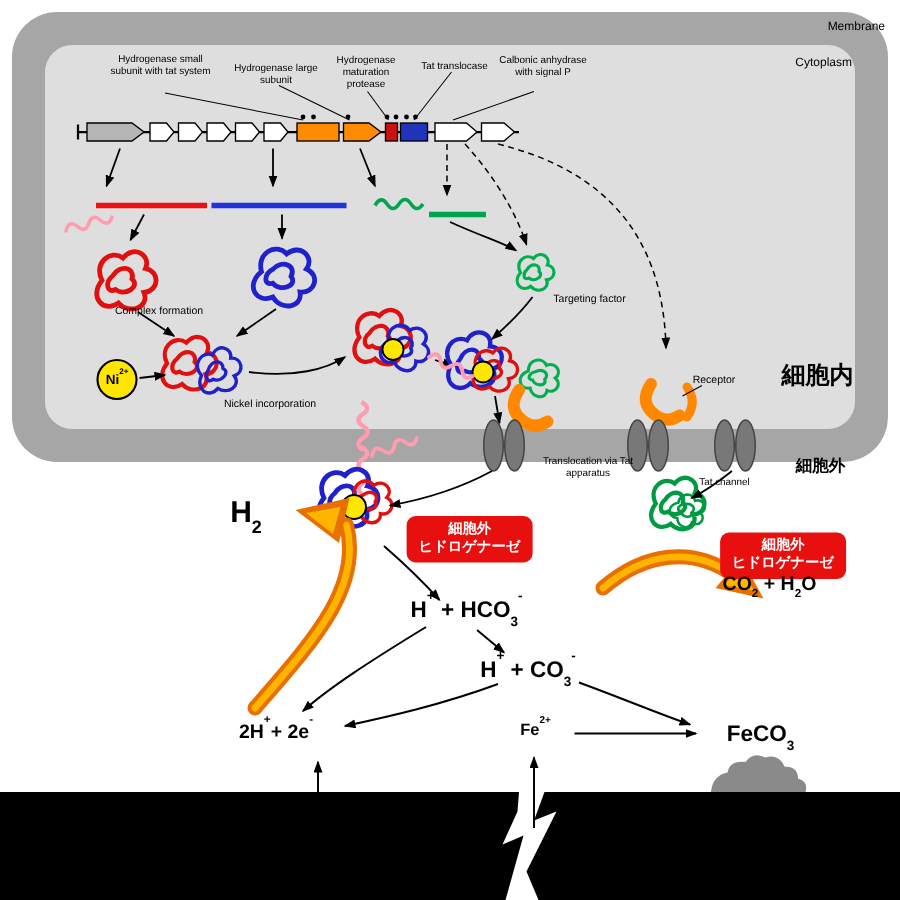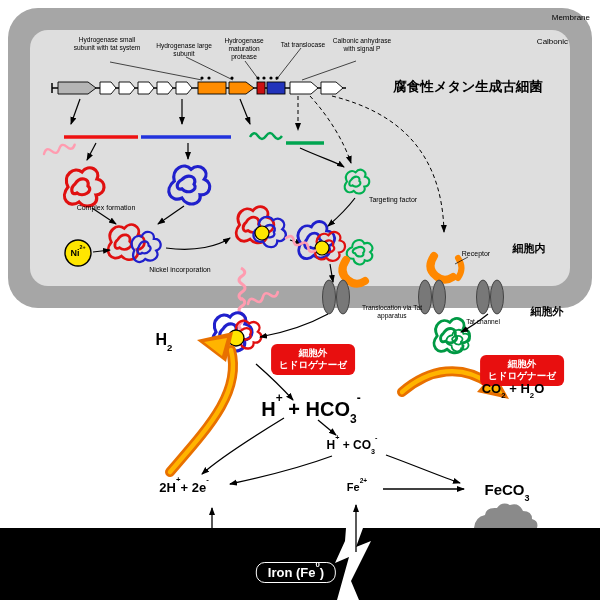--- a/index.html
+++ b/index.html
@@ -197,52 +197,50 @@
     <path d="M318,420 L336,435"></path>
     <path d="M332,456 C294,470 258,478 230,484"></path>
     <path d="M386,455 C416,466 442,477 460,483"></path>
     <path d="M383,489 L464,489"></path>
     <path d="M250,574 L212,574 L212,508"></path>
     <path d="M356,552 L356,505"></path>
   </g>
 </svg>
 
   <div class="lbl nw" style="top:13px;right:10px;font-size:8px;">Membrane</div>
-  <div class="lbl nw" style="top:37px;right:32px;font-size:8px;">Calbonic</div>
+  <div class="lbl nw" style="top:37px;right:32px;font-size:8px;">Cytoplasm</div>
 
   <div class="lbl c" style="left:107px;top:36px;width:78px;font-size:6.6px;">Hydrogenase small subunit with tat system</div>
   <div class="lbl c" style="left:184px;top:42px;width:60px;font-size:6.6px;">Hydrogenase large subunit</div>
   <div class="lbl c" style="left:244px;top:37px;width:58px;font-size:6.6px;">Hydrogenase maturation protease</div>
   <div class="lbl c nw" style="left:303px;top:41px;font-size:6.6px;">Tat translocase</div>
   <div class="lbl c" style="left:362px;top:37px;width:62px;font-size:6.6px;">Calbonic anhydrase with signal P</div>
 
-  <div class="lbl c b nw" style="left:468px;top:79px;font-size:13.5px;">腐食性メタン生成古細菌</div>
 
   <div class="lbl c nw" style="left:106px;top:204px;">Complex formation</div>
   <div class="lbl c b nw" style="left:78px;top:248px;font-size:9px;"><span>Ni</span><sup>2+</sup></div>
   <div class="lbl c nw" style="left:180px;top:266px;">Nickel incorporation</div>
   <div class="lbl c nw" style="left:393px;top:196px;">Targeting factor</div>
   <div class="lbl c nw" style="left:476px;top:250px;">Receptor</div>
-  <div class="lbl c b nw" style="left:529px;top:242px;font-size:11px;">細胞内</div>
+  <div class="lbl c b nw" style="left:545px;top:242px;font-size:16px;">細胞内</div>
   <div class="lbl c b nw" style="left:547px;top:305px;font-size:11px;">細胞外</div>
   <div class="lbl c" style="left:392px;top:304px;width:64px;font-size:6.6px;">Translocation via Tat apparatus</div>
   <div class="lbl c nw" style="left:483px;top:318px;font-size:6.6px;">Tat channel</div>
 
   <div class="badge" style="left:313px;top:344px;">
     <div>細胞外</div>
     <div>ヒドロゲナーゼ</div>
   </div>
   <div class="badge" style="left:522px;top:355px;">
     <div>細胞外</div>
     <div>ヒドロゲナーゼ</div>
   </div>
 
-  <div class="lbl c b nw" style="left:164px;top:331px;font-size:16px;"><span>H</span><sub>2</sub></div>
-  <div class="lbl c b nw" style="left:311px;top:398px;font-size:20px;"><span>H</span><sup>+</sup><span> + HCO</span><sub>3</sub><sup>-</sup></div>
+  <div class="lbl c b nw" style="left:164px;top:331px;font-size:20px;"><span>H</span><sub>2</sub></div>
+  <div class="lbl c b nw" style="left:311px;top:398px;font-size:15px;"><span>H</span><sup>+</sup><span> + HCO</span><sub>3</sub><sup>-</sup></div>
   <div class="lbl c b nw" style="left:513px;top:381px;font-size:13px;text-align:right;"><span>CO</span><sub>2</sub><span> + H</span><sub>2</sub><span>O</span></div>
-  <div class="lbl c b nw" style="left:352px;top:438px;font-size:12px;"><span>H</span><sup>+</sup><span> + CO</span><sub>3</sub><sup>-</sup></div>
+  <div class="lbl c b nw" style="left:352px;top:438px;font-size:15px;"><span>H</span><sup>+</sup><span> + CO</span><sub>3</sub><sup>-</sup></div>
   <div class="lbl c b nw" style="left:184px;top:480px;font-size:13px;"><span>2H</span><sup>+</sup><span>+ 2e</span><sup>-</sup></div>
   <div class="lbl c b nw" style="left:357px;top:481px;font-size:11px;"><span>Fe</span><sup>2+</sup></div>
   <div class="lbl c b nw" style="left:507px;top:481px;font-size:15px;text-align:center;"><span>FeCO</span><sub>3</sub></div>
 
-  <div class="iron" style="left:296px;top:562px;"><span>Iron (Fe</span><sup>0</sup><span>)</span></div>
 
 </div>
 
 </body></html>

